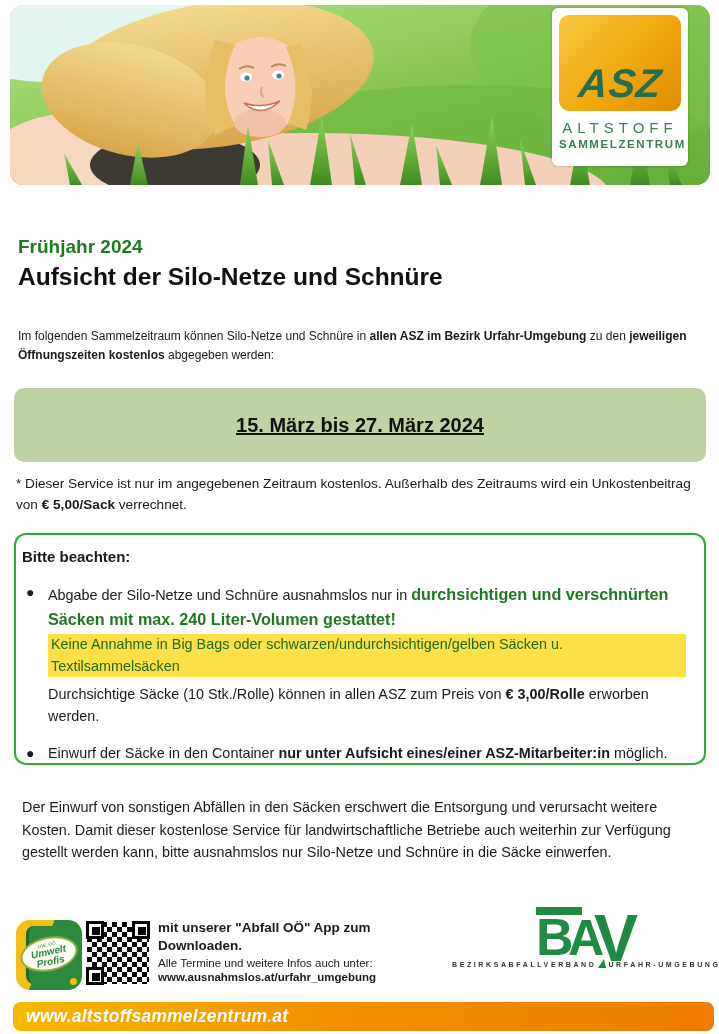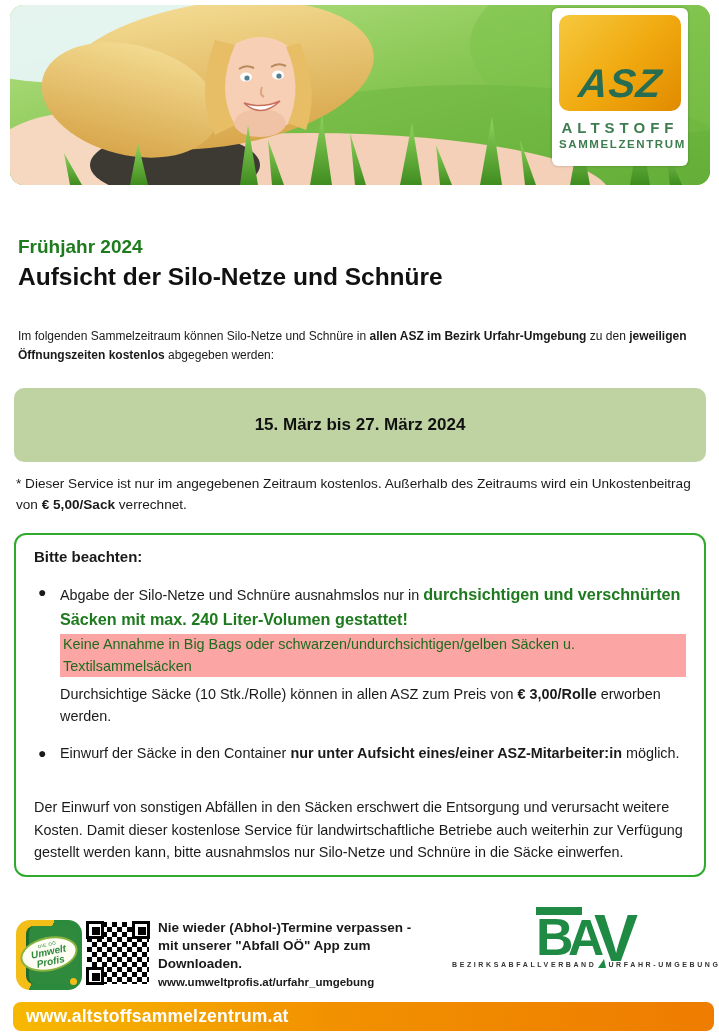--- a/index.html
+++ b/index.html
@@ -23,52 +23,52 @@
   }
   .asz-badge {
     width:122px; height:96px; border-radius:10px;
     background:linear-gradient(135deg,#f6c93e 0%, #f0a80e 55%, #e08a00 100%);
     display:flex; align-items:flex-end; justify-content:center; padding-bottom:8px;
   }
   .asz-badge span {
     font-size:40px; font-weight:bold; font-style:italic; color:#276d52;
     letter-spacing:1px; transform:skewX(-6deg); line-height:1;
   }
-  .asz-word1 { margin-top:8px; text-align:center; color:#3e7d4f; font-weight:bold;
+  .asz-word1 { margin-top:8px; text-align:center; color:#3e7d4f; font-weight:normal;
     font-size:15px; letter-spacing:5px; }
   .asz-word2 { text-align:center; color:#3e7d4f; font-weight:bold;
     font-size:11.5px; letter-spacing:1.6px; margin-top:2px; }
 
   
   .season { position:absolute; left:18px; top:236px; font-size:19px; font-weight:bold; color:#1e7c1e; }
   .doc-title { position:absolute; left:18px; top:263px; font-size:24.5px; font-weight:bold; color:#111; }
 
   .intro { position:absolute; left:18px; top:327px; width:692px; font-size:12px; line-height:1.6; color:#1a1a1a; }
 
   .banner {
     position:absolute; left:14px; top:388px; width:692px; height:74px;
     background:#bed3a1; border-radius:10px;
     display:flex; align-items:center; justify-content:center;
   }
-  .banner span { font-size:17px; font-weight:bold; color:#111; }
+  .banner span { font-size:20px; font-weight:bold; color:#111;text-decoration:underline; }
 
   .note { position:absolute; left:16px; top:473px; width:690px; font-size:13.6px; line-height:1.55; color:#1a1a1a; }
 
   
   .notice-box {
-    position:absolute; left:14px; top:533px; width:692px; height:344px;
+    position:absolute; left:14px; top:533px; width:692px; height:232px;
     border:2.5px solid #2faa2f; border-radius:12px;
-    padding:13px 18px 10px 18px; background:#ffffff;
+    padding:13px 18px 10px 6px; background:#ffffff;
   }
   .notice-heading { font-size:15px; font-weight:bold; margin-bottom:17px; }
   .bullet-row { display:flex; margin-bottom:0; }
   .bullet-dot { width:26px; flex:0 0 26px; font-size:14px; line-height:1.5; padding-left:4px; }
   .bullet-body { flex:1; font-size:14.4px; line-height:1.5; }
   .green-strong { color:#1e7a1e; font-weight:bold; font-size:16.2px; }
-  .hl-line { display:inline-block; background:#fca5a5; color:#1e6b1e; padding:0 3px; margin:3px 0 7px 0; font-size:14.4px; }
+  .hl-line { display:inline-block; background:#fde047; color:#1e6b1e; padding:0 3px; margin:3px 0 7px 0; font-size:14.4px; }
   .sacks-line { font-size:14.4px; }
   .bullet2 { margin-top:15px; }
   .closing { margin-top:32px; font-size:14.4px; line-height:1.55; color:#1a1a1a; }
 
   
   .umwelt-logo {
     position:absolute; left:16px; top:920px; width:66px; height:70px;
     background:linear-gradient(110deg,#f3be17 42%, #2c8a3c 42%);
     border-radius:14px; overflow:hidden;
   }
@@ -107,21 +107,21 @@
   .bav svg { display:block; margin:0 auto; }
   .bav-caption { display:flex; justify-content:space-between; align-items:flex-end; margin-top:-10px; }
   .bav-caption span { font-size:7px; font-weight:bold; letter-spacing:2.6px; color:#333; white-space:nowrap; }
   .bav-tri { width:0; height:0; border-left:6px solid transparent; border-right:2px solid transparent;
              border-bottom:9px solid #1f8a44; margin:0 2px; }
 
   
   .bottom-bar {
     position:absolute; left:13px; top:1002px; width:701px; height:29px;
     border-radius:8px; background:linear-gradient(90deg,#f7b800 0%, #f29100 45%, #ee7c00 100%);
-    display:flex; align-items:center;
+    display:flex; align-items:center;font-style:italic;
   }
   .bottom-bar span { color:#ffffff; font-weight:bold; font-size:17.5px; padding-left:13px; letter-spacing:.2px; }
 </style>
 </head>
 <body>
 
 <div class="header-photo">
   <svg width="700" height="180" viewBox="0 0 700 180">
     <defs>
       <linearGradient id="grass" x1="0" y1="0" x2="1" y2="1">
@@ -243,23 +243,23 @@
   <div class="umwelt-dot"></div>
 </div>
 
 <div class="qr">
   <div class="finder tl"></div>
   <div class="finder tr"></div>
   <div class="finder bl"></div>
 </div>
 
 <div class="app-promo">
-  <div class="b1">Nie wieder (Abhol-)Termine verpassen -</div>
   <div class="b2">mit unserer "Abfall OÖ" App zum Downloaden.</div>
-  <div class="b4">www.umweltprofis.at/urfahr_umgebung</div>
+  <div class="r3">Alle Termine und weitere Infos auch unter:</div>
+  <div class="b4">www.ausnahmslos.at/urfahr_umgebung</div>
 </div>
 
 <div class="bav">
   <svg width="150" height="66" viewBox="0 0 150 66">
     <g fill="#1f8a44" font-family="Liberation Sans, sans-serif" font-weight="bold">
       <rect x="28" y="4" width="46" height="8"></rect>
       <text x="28" y="52" font-size="52">B</text>
       <text x="60" y="52" font-size="50">A</text>
       <text x="86" y="58" font-size="66">V</text>
     </g>

